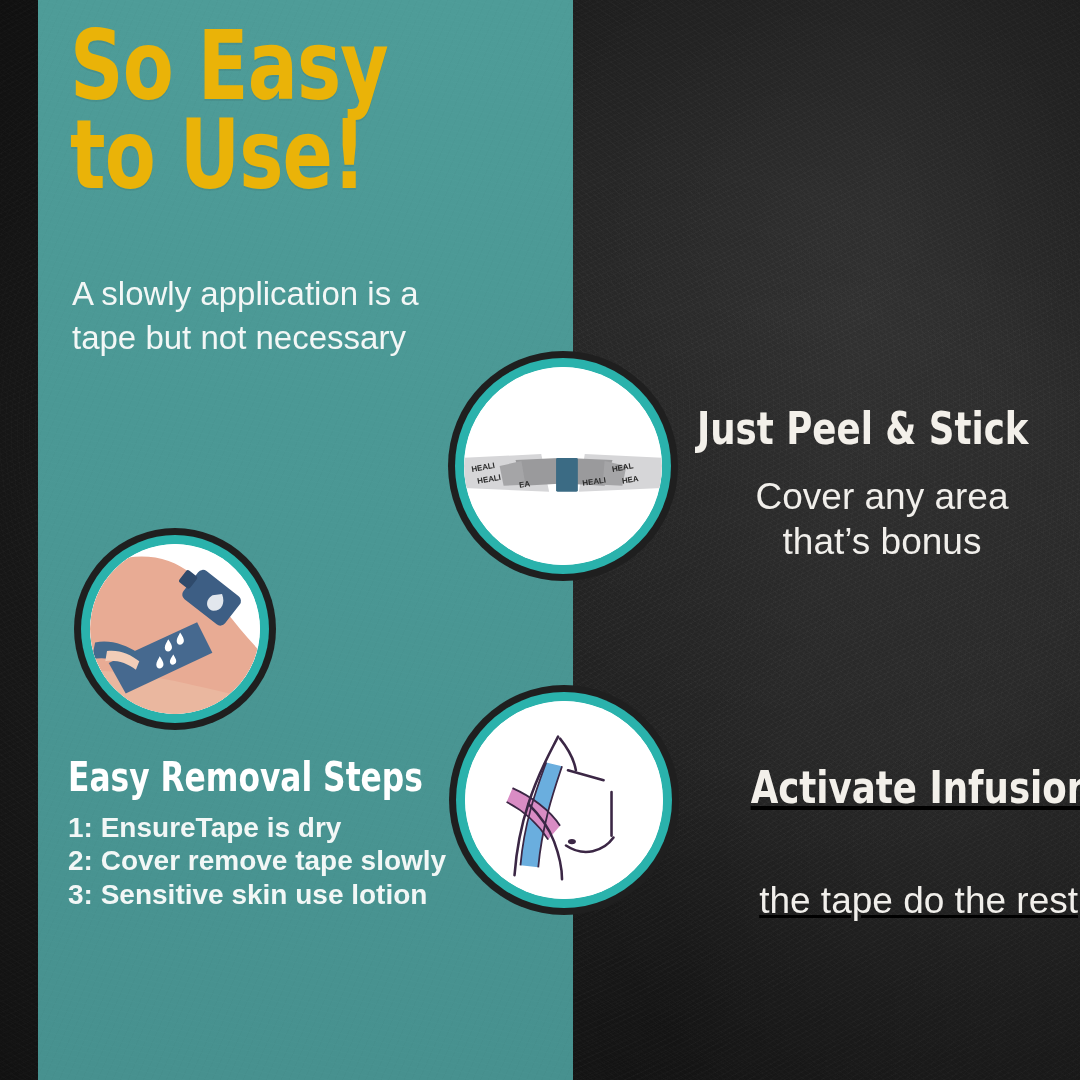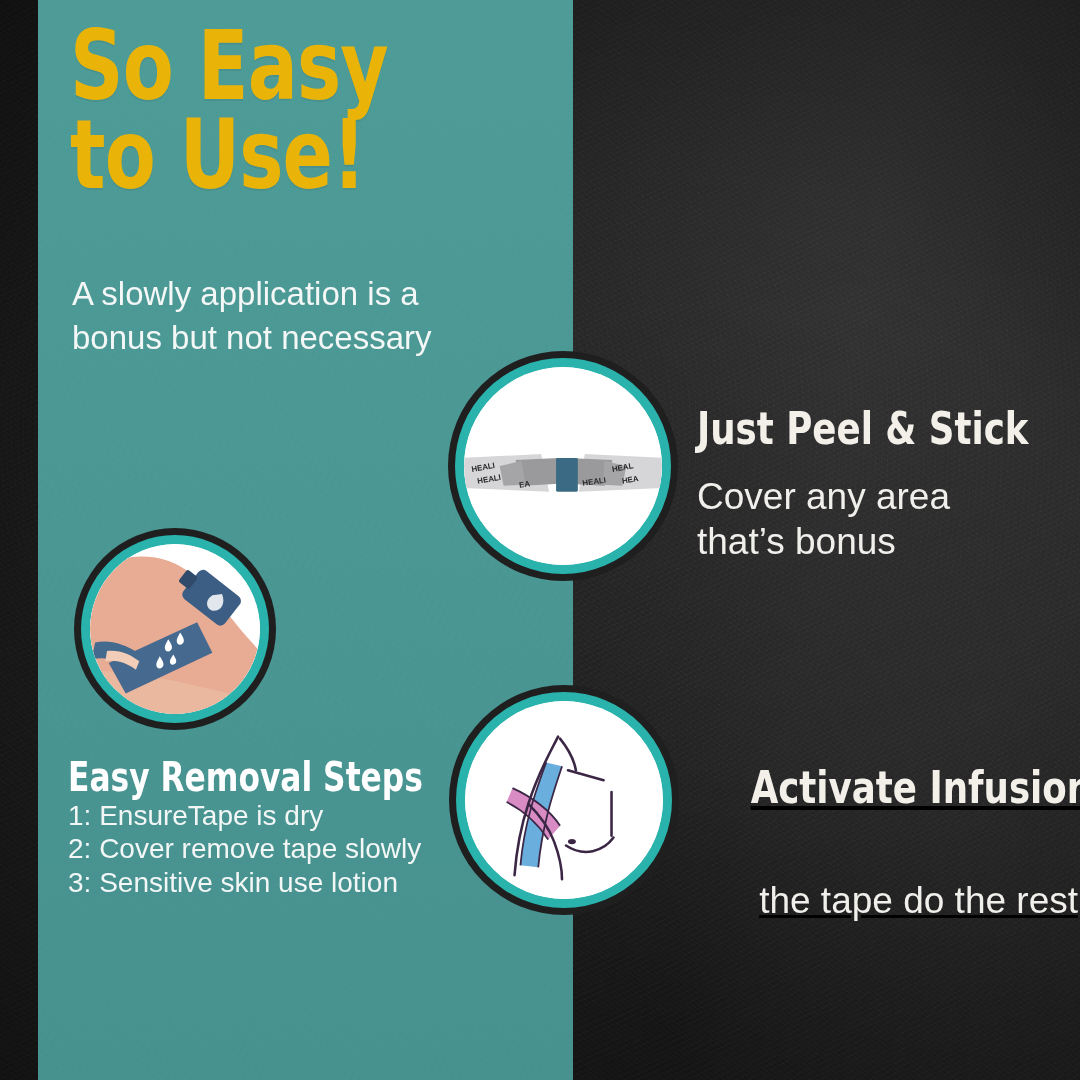--- a/index.html
+++ b/index.html
@@ -66,41 +66,41 @@
     box-shadow:0 0 0 9px #2ab2ac, 0 0 0 16px #1f1f1f;
   }
   .circ-inner{position:absolute;inset:0;}
   
   .circ-peel{left:464px;top:367px;width:198px;height:198px;}
   
   .circ-infuse{left:465px;top:701px;width:198px;height:198px;}
   
   .circ-remove{left:90px;top:544px;width:170px;height:170px;}
   
-  .rt{position:absolute;}
+  .rt{position:absolute;text-align:center;}
   .rt .h{
     color:#f3f0ea;font-size:45px;line-height:1;letter-spacing:0px;
     display:block;transform:scaleX(.88);transform-origin:left center;
     white-space:nowrap;
   }
   .rt .b{
     color:#f1efeb;font-size:37px;line-height:1.22;font-weight:400;margin-top:23px;
   }
   .rt-peel{left:697px;top:406px;width:370px;}
   .rt-infuse{left:706px;top:765px;width:372px;text-align:right;text-decoration:underline;}
   .rt-infuse .h{transform-origin:right center;text-align:right;}
   
   .removal{position:absolute;left:68px;top:757px;width:470px;}
   .removal .h{
     color:#ffffff;font-size:40px;line-height:1;
     display:block;transform:scaleX(.87);transform-origin:left center;white-space:nowrap;
   }
   .removal ol{
-    list-style:none;margin:2px 0 0 0;padding:0;
-    color:#f2f7f6;font-size:28px;line-height:1.19;font-weight:400;
+    list-style:none;margin:14px 0 0 0;padding:0;
+    color:#f2f7f6;font-size:28px;line-height:1.19;font-weight:700;
   }
   .removal li{margin:0;padding:0;white-space:nowrap;}
 </style>
 </head>
 <body>
 
 <div class="poster">
 
   <div class="bg-dark"></div>
   <div class="bg-noise"></div>
@@ -108,21 +108,21 @@
 
   <div class="panel-teal"></div>
 
   <div class="headline cond">
     <span class="l1">So Easy</span>
     <span class="l2">to Use!</span>
   </div>
 
   <div class="subhead">
     <span>A slowly application is a</span><br>
-    <span>bonus but not necessary</span>
+    <span>tape but not necessary</span>
   </div>
 
   <div class="circ circ-peel">
     <svg class="circ-inner" viewBox="0 0 200 200">
       <defs>
         <clipPath id="clipPeel">
             <circle cx="100" cy="100" r="100"></circle>
           </clipPath>
       </defs>
       <g clip-path="url(#clipPeel)">

